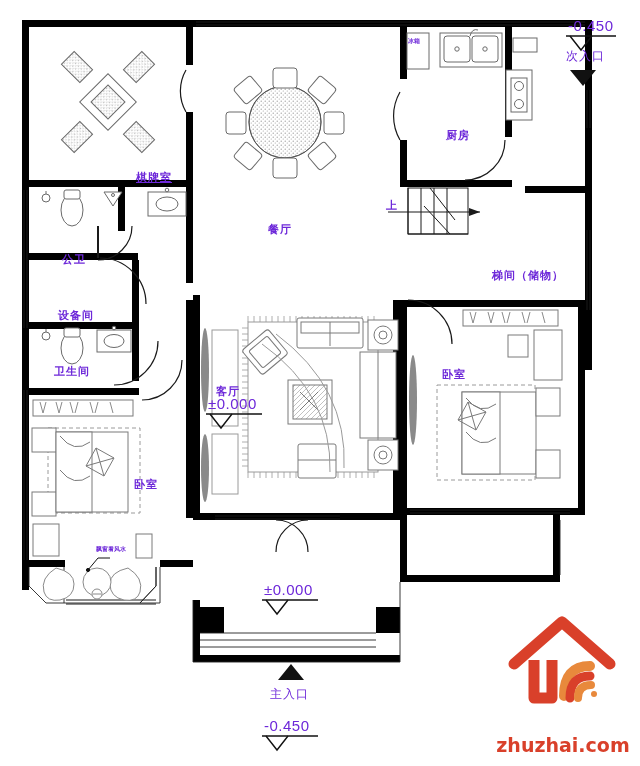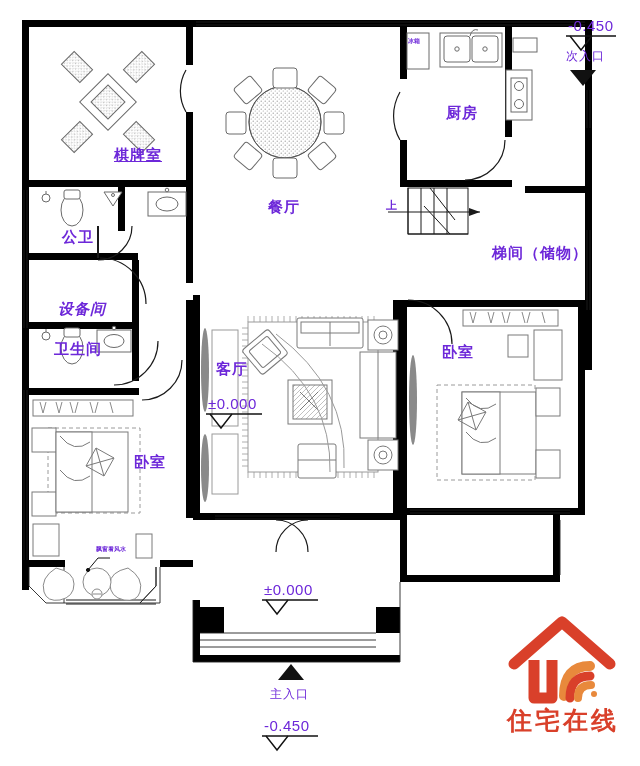--- a/index.html
+++ b/index.html
@@ -24,23 +24,24 @@
   }
   .lbl {
     position: absolute;
     font-family: "DejaVu Sans", "Liberation Sans", sans-serif;
     color: #6d28d9;
     white-space: nowrap;
     line-height: 1;
     user-select: none;
   }
   .room-name {
-    font-size: 15px;
+    font-size: 11px;
     font-weight: 700;
     letter-spacing: 1px;
+    margin-top: 24px;
   }
   .elev-text {
     font-size: 15px;
     font-weight: 400;
     letter-spacing: 0.5px;
     font-family: "Liberation Sans", sans-serif;
   }
   .entrance-text {
     font-size: 12px;
     font-weight: 400;
@@ -472,25 +473,25 @@
       <polygon points="278,680 304,680 291,664"></polygon>
     </g>
 
     <g stroke="#111" stroke-width="1" fill="none">
       <line x1="98" y1="558" x2="110" y2="558"></line>
       <line x1="98" y1="558" x2="88" y2="570"></line>
       <circle cx="88" cy="570" r="1.6" fill="#111"></circle>
     </g>
   </svg>
 
-  <div class="lbl room-name" style="left:114px; top:148px;text-decoration:underline;">棋牌室</div>
+  <div class="lbl room-name" style="left:136px; top:148px;text-decoration:underline;">棋牌室</div>
   <div class="lbl room-name" style="left:268px; top:200px;text-align:center;">餐厅</div>
   <div class="lbl room-name" style="left:446px; top:106px;">厨房</div>
   <div class="lbl room-name" style="left:62px; top:230px;">公卫</div>
-  <div class="lbl room-name" style="left:58px; top:302px;font-style:italic;">设备间</div>
+  <div class="lbl room-name" style="left:58px; top:286px;">设备间</div>
   <div class="lbl room-name" style="left:54px; top:342px;">卫生间</div>
   <div class="lbl room-name" style="left:134px; top:455px;">卧室</div>
   <div class="lbl room-name" style="left:442px; top:345px;">卧室</div>
   <div class="lbl room-name" style="left:216px; top:362px;">客厅</div>
   <div class="lbl room-name" style="left:492px; top:246px;">梯间（储物）</div>
 
   <div class="lbl elev-text" style="left:568px; top:18px;">-0.450</div>
   <div class="lbl elev-text" style="left:208px; top:396px;">±0.000</div>
   <div class="lbl elev-text" style="left:264px; top:582px;">±0.000</div>
   <div class="lbl elev-text" style="left:264px; top:718px;">-0.450</div>
@@ -504,16 +505,16 @@
 
   <div id="logo-block">
     <svg id="logo-mark" viewBox="0 0 112 92">
       <path d="M8,52 L56,10 L104,52" fill="none" stroke="#d9402a" stroke-width="11" stroke-linecap="round" stroke-linejoin="round"></path>
       <path d="M28,48 L28,86 L46,86 L46,48" fill="none" stroke="#d9402a" stroke-width="11" stroke-linejoin="round"></path>
       <path d="M58,84 q0,-30 26,-30" fill="none" stroke="#e8893c" stroke-width="10" stroke-linecap="round"></path>
       <path d="M64,86 q0,-22 20,-22" fill="none" stroke="#d9402a" stroke-width="9" stroke-linecap="round"></path>
       <path d="M72,86 q0,-13 13,-13" fill="none" stroke="#e8893c" stroke-width="8" stroke-linecap="round"></path>
       <circle cx="88" cy="82" r="3" fill="#e8893c"></circle>
     </svg>
-    <div id="logo-cn">住宅在线</div>
+    <div id="logo-en">zhuzhai.com</div>
   </div>
 
 </div>
 
 </body></html>

